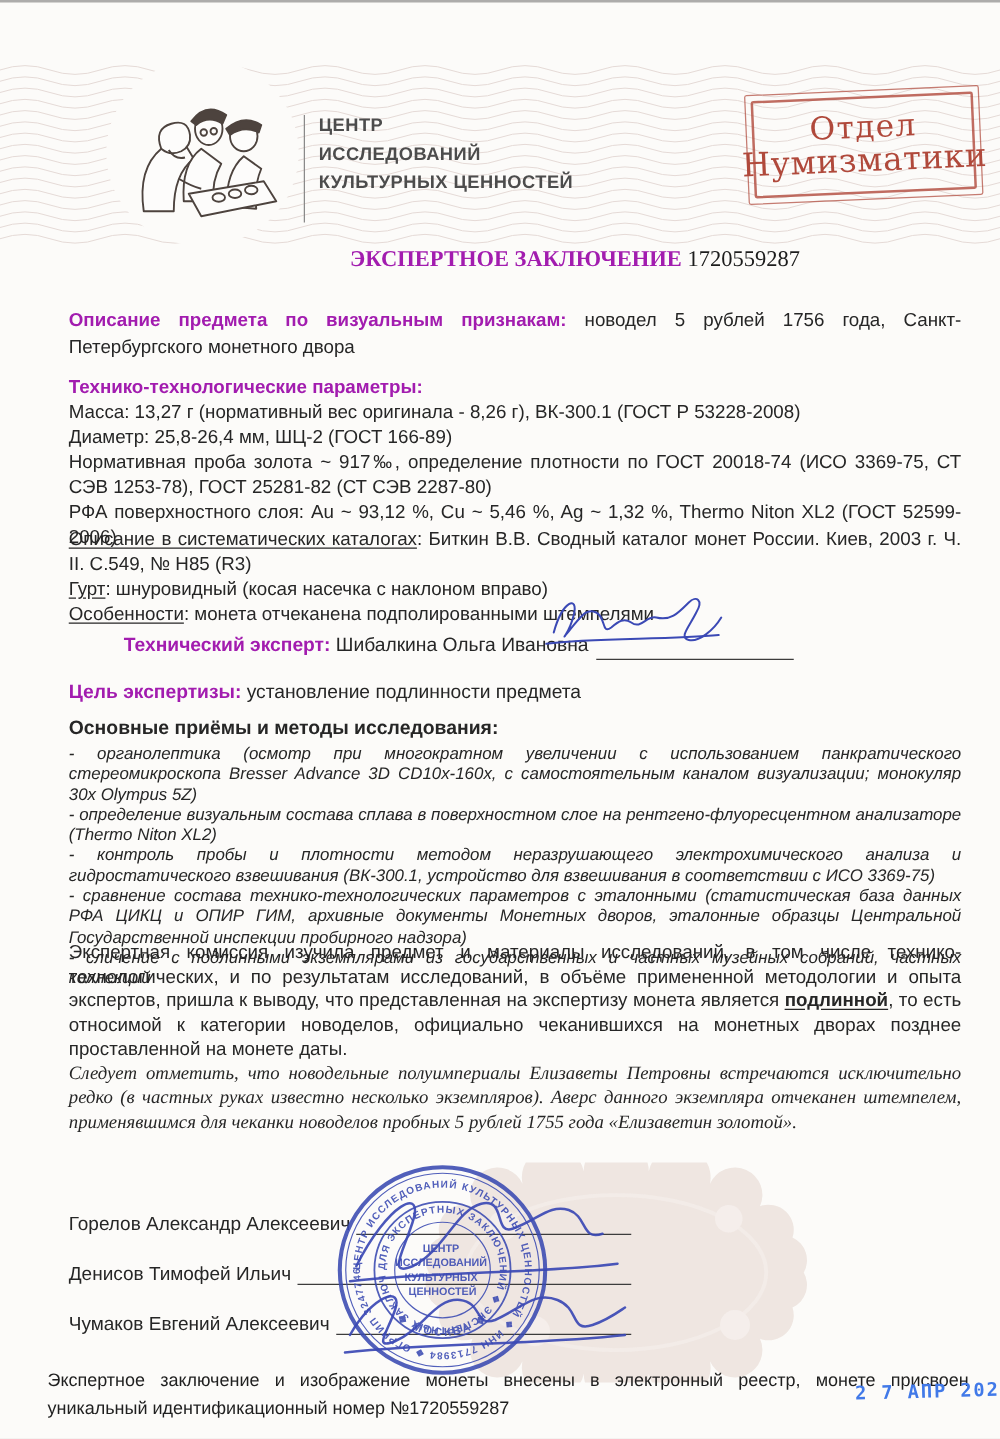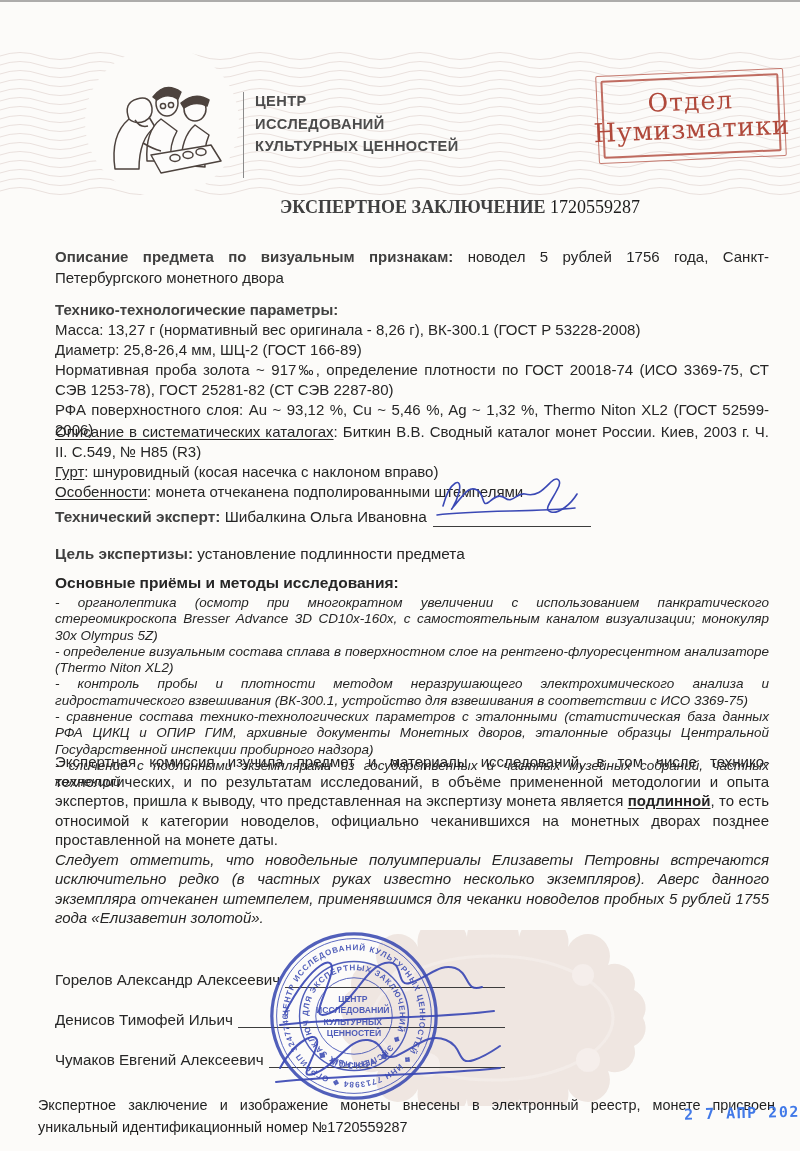--- a/index.html
+++ b/index.html
@@ -28,30 +28,30 @@
   }
   .dept-stamp .l1{font-size:25px;letter-spacing:1px;}
   .dept-stamp .l2{font-size:26px;letter-spacing:.5px;}
   
   .doc-title{position:absolute;left:120px;top:197px;width:680px;text-align:center;
     font-family:"Liberation Serif",serif;font-size:18px;color:#1c1c1c;}
   .doc-title .b{font-weight:bold;}
   
   .blk{position:absolute;left:55px;width:714px;font-size:15px;line-height:21px;}
   .just{text-align:justify;}
-  .b{font-weight:bold;color:#404040;}
+  .b{font-weight:bold;color:#a21caf;}
   .u{text-decoration:underline;text-underline-offset:2px;}
-  .it{font-style:italic;}
+  .it{font-style:italic;font-family:Liberation Serif, serif;}
   .tech-blk{line-height:20px;}
   .cat-blk{line-height:20px;}
   .methods{font-size:13.5px;line-height:16.3px;font-style:italic;}
   .methods .hd{font-style:normal;font-weight:bold;font-size:15.5px;line-height:20px;margin-bottom:2px;}
   .concl{line-height:19.5px;}
   .hl{font-weight:bold;text-decoration:underline;text-underline-offset:2px;}
-  .expert-line{display:flex;align-items:flex-end;height:22px;}
+  .expert-line{display:flex;align-items:center;height:22px;margin-left:44px;}
   .expert-line .sig-space{flex:1;border-bottom:1.6px solid #3c3c3c;margin-left:6px;height:100%;}
   .experts-names .row{position:absolute;left:55px;width:450px;display:flex;align-items:flex-end;height:22px;font-size:15.2px;}
   .experts-names .row .sig-space{flex:1;border-bottom:1.6px solid #3c3c3c;margin-left:5px;height:100%;}
   
   .emboss{position:absolute;left:333px;top:930px;z-index:1;opacity:.85;}
   .round-stamp{position:absolute;left:268px;top:930px;z-index:3;opacity:.88;filter:blur(.2px);}
   .sig{position:absolute;z-index:4;}
   .sig1{left:425px;top:468px;}
   .sigA{left:270px;top:943px;}
   .sigB{left:268px;top:1018px;}

